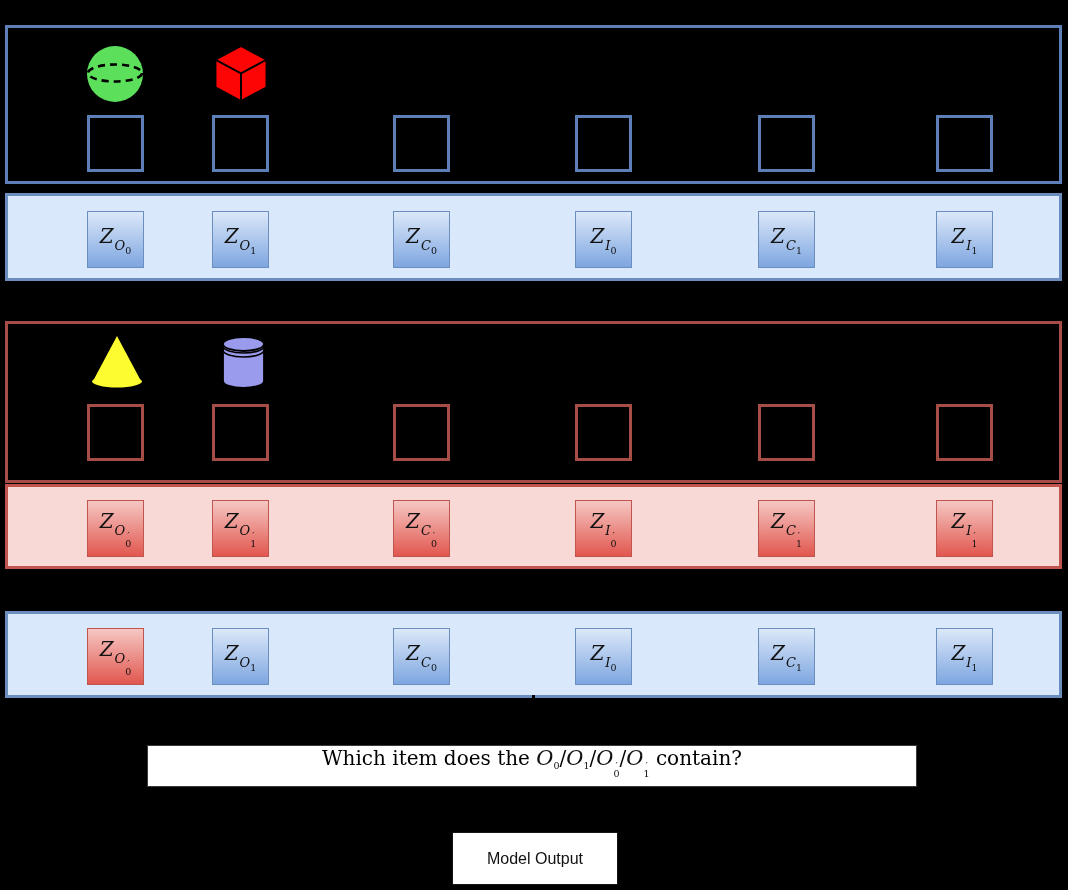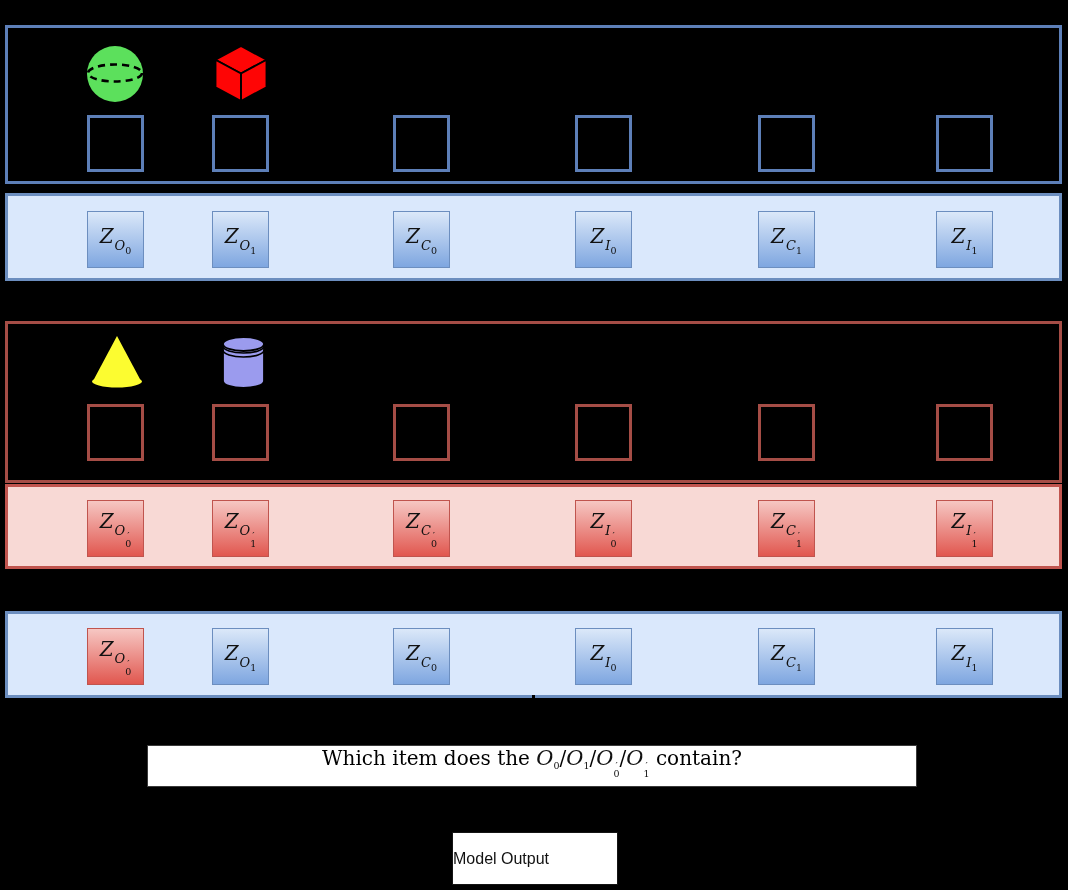--- a/index.html
+++ b/index.html
@@ -19,21 +19,21 @@
            vertical-align:-4px;}
   .m-prime{font-size:10px;line-height:7px;}
   .m-pnum{font-size:9.5px;line-height:9px;}
   .question{position:absolute;left:147px;top:745px;width:770px;height:42px;background:#fff;
             border:1px solid #3a3a3a;box-sizing:border-box;display:flex;
             justify-content:center;color:#000;}
   .q-text{font-size:20px;}
   .q-text .m-base{font-size:21px;}
   .model-output{position:absolute;left:452px;top:832px;width:166px;height:53px;background:#fff;
             border:1.5px solid #141414;box-sizing:border-box;display:flex;align-items:center;
-            font-family:"Liberation Sans",sans-serif;font-size:16px;color:#111;}
+            justify-content:center;font-family:"Liberation Sans",sans-serif;font-size:16px;color:#111;}
   .tick{position:absolute;left:532px;top:695px;width:3px;height:6px;background:#000;}
 </style>
 </head>
 <body>
 
 <div class="stage">
   <section class="panel" id="panel-0" style="left: 5px; top: 25px; width: 1057px; height: 159px; border-color: rgb(93, 127, 184);">
       <div class="slot" style="left: 79px; top: 87px; width: 57px; height: 57px; border-color: rgb(93, 127, 184);"></div>
       <div class="slot" style="left: 204px; top: 87px; width: 57px; height: 57px; border-color: rgb(93, 127, 184);"></div>
       <div class="slot" style="left: 385px; top: 87px; width: 57px; height: 57px; border-color: rgb(93, 127, 184);"></div>

